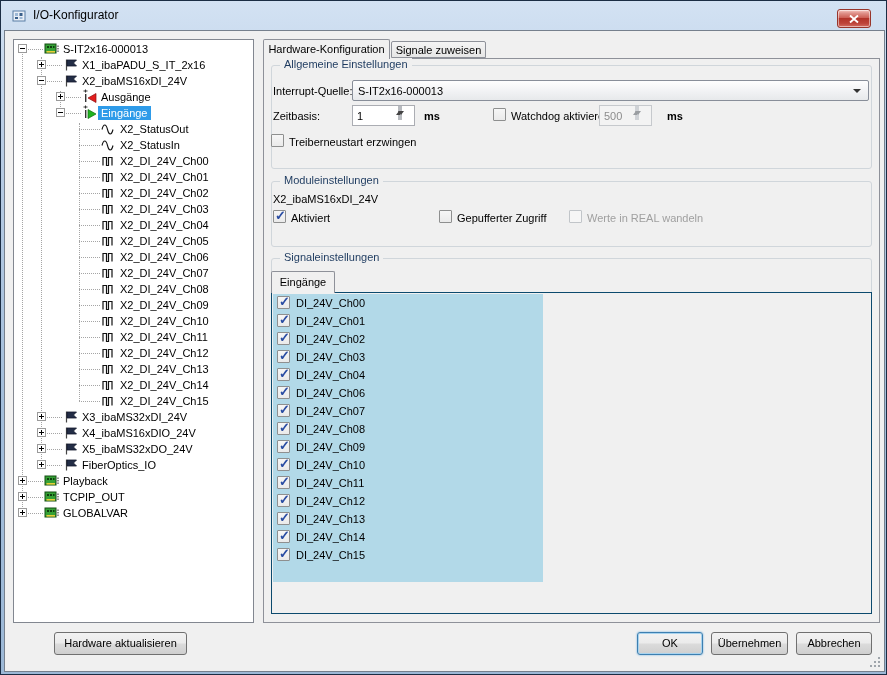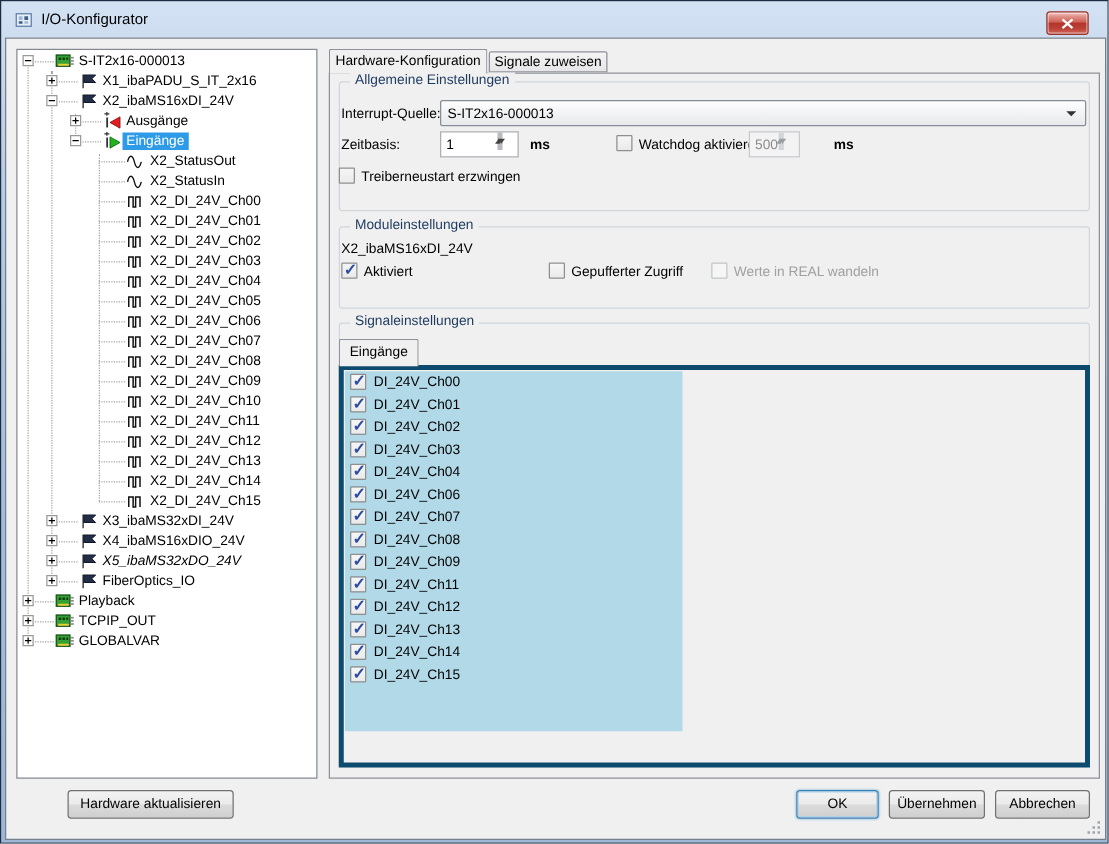--- a/index.html
+++ b/index.html
@@ -74,21 +74,21 @@
   .spin.disabled .arr.up{border-bottom-color:#9a9da1;}
   .spin.disabled .arr.dn{border-top-color:#9a9da1;}
 
   
   .checkbox{position:absolute;width:13px;height:13px;border:1px solid #8e8f8f;border-radius:1px;
     background:linear-gradient(180deg,#f6f6f6,#eaeaea);z-index:3;}
   .checkbox.checked::after{content:"\2713";position:absolute;left:1px;top:-3px;font-size:13px;font-weight:bold;color:#2a4da3;}
   .checkbox.disabled{border-color:#c1c5c9;background:#f6f6f6;}
 
   
-  .sig-pane{position:absolute;left:266px;top:261px;width:601px;height:322px;border:4px solid #0c4a6e;background:#f0f0f0;z-index:2;}
+  .sig-pane{position:absolute;left:266px;top:261px;width:601px;height:322px;border:1px solid #0c4a6e;background:#f0f0f0;z-index:2;}
   .sig-list{position:absolute;left:1px;top:1px;width:270px;height:288px;background:#b2d9e8;}
   .sig-row{position:relative;height:18px;}
   .sig-row .checkbox{left:4px;top:2px;}
   .sig-row .lbl{position:absolute;left:23px;top:3px;line-height:13px;white-space:nowrap;}
 
   
   .btn{position:absolute;height:23px;border:1px solid #707070;border-radius:3px;text-align:center;line-height:21px;
     background:linear-gradient(180deg,#f2f2f2 0%,#ebebeb 48%,#dbdbdb 52%,#cfcfcf 100%);z-index:3;white-space:nowrap;}
   .btn.default{border-color:#3c7fb1;box-shadow:inset 0 0 0 1px #a8d3ee, 0 0 2px #5fa8dd;}
   #btn-hw{left:14px;top:601px;width:133px;margin-left:35px;}
@@ -379,21 +379,21 @@
           </div>
           <div class="tree-row" style="top: 401px;">
             <span class="stub" style="left: 33px; width: 15px;"></span>
             <span class="tw-glyph plus" style="left: 23px;"></span>
             <span class="tw-icon" style="left: 49px;">
               <svg width="16" height="16" viewBox="0 0 16 16">
                 <line x1="3.5" y1="2.5" x2="3.5" y2="13.5" stroke="#444" stroke-width="1.2"></line>
                 <path d="M4 3 h9.5 l-3 3 3 3 H4 z" fill="#232d46" stroke="#11182b" stroke-width="0.8"></path>
               </svg>
             </span>
-            <span class="tw-label" style="left: 65px; font-style: italic;">X5_ibaMS32xDO_24V</span>
+            <span class="tw-label" style="left: 65px;">X5_ibaMS32xDO_24V</span>
           </div>
           <div class="tree-row" style="top: 417px;">
             <span class="stub" style="left: 33px; width: 15px;"></span>
             <span class="tw-glyph plus" style="left: 23px;"></span>
             <span class="tw-icon" style="left: 49px;">
               <svg width="16" height="16" viewBox="0 0 16 16">
                 <line x1="3.5" y1="2.5" x2="3.5" y2="13.5" stroke="#444" stroke-width="1.2"></line>
                 <path d="M4 3 h9.5 l-3 3 3 3 H4 z" fill="#232d46" stroke="#11182b" stroke-width="0.8"></path>
               </svg>
             </span>
@@ -466,21 +466,21 @@
       <span class="combo-arrow"></span>
     </div>
     <span class="flabel" style="left:268px;top:78px;">Zeitbasis:</span>
     <div class="spin" style="left:347px;top:74px;width:63px;">
       <span class="val">1</span>
       <span class="btns"><span class="sb"><i class="arr up"></i></span><span class="sb"><i class="arr dn"></i></span></span>
     </div>
     <span class="flabel" style="left:419px;top:78px;font-weight:bold;">ms</span>
     <span class="checkbox" style="left:488px;top:77px;"></span>
     <span class="flabel" style="left:506px;top:78px;">Watchdog aktivieren</span>
-    <div class="spin disabled" style="left:594px;top:74px;width:41px;">
+    <div class="spin disabled" style="left:594px;top:74px;width:53px;">
       <span class="val">500</span>
       <span class="btns"><span class="sb"><i class="arr up"></i></span><span class="sb"><i class="arr dn"></i></span></span>
     </div>
     <span class="flabel" style="left:662px;top:78px;font-weight:bold;">ms</span>
     <span class="checkbox" style="left:266px;top:103px;"></span>
     <span class="flabel" style="left:284px;top:104px;">Treiberneustart erzwingen</span>
 
     <div class="group g2">
       <span class="legend">Moduleinstellungen</span>
     </div>
@@ -526,20 +526,24 @@
             <span class="checkbox checked"></span>
             <span class="lbl">DI_24V_Ch07</span>
           </div>
           <div class="sig-row">
             <span class="checkbox checked"></span>
             <span class="lbl">DI_24V_Ch08</span>
           </div>
           <div class="sig-row">
             <span class="checkbox checked"></span>
             <span class="lbl">DI_24V_Ch09</span>
+          </div>
+          <div class="sig-row">
+            <span class="checkbox checked"></span>
+            <span class="lbl">DI_24V_Ch10</span>
           </div>
           <div class="sig-row">
             <span class="checkbox checked"></span>
             <span class="lbl">DI_24V_Ch11</span>
           </div>
           <div class="sig-row">
             <span class="checkbox checked"></span>
             <span class="lbl">DI_24V_Ch12</span>
           </div>
           <div class="sig-row">

